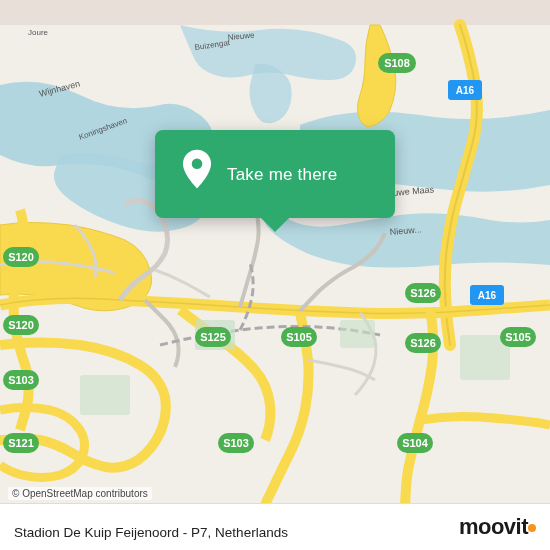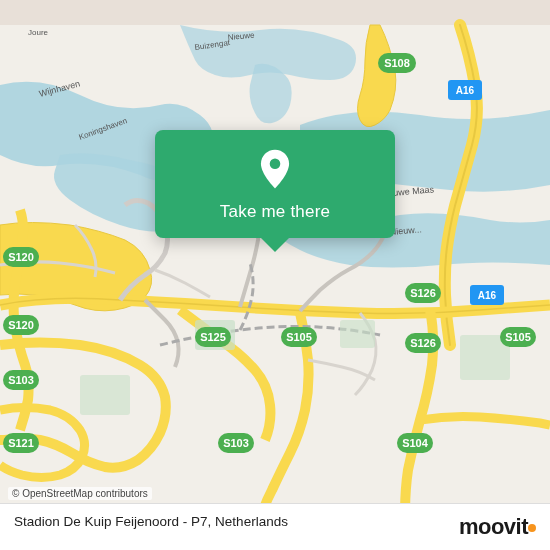--- a/index.html
+++ b/index.html
@@ -29,25 +29,26 @@
     }
 
     #popup-overlay {
       position: absolute;
       top: 130px;
       left: 155px;
       width: 240px;
       background: #2eaa6e;
       border-radius: 8px;
       display: flex;
-      flex-direction: column;
+      flex-direction: row;
       align-items: center;
       padding: 18px 20px 16px;
       box-shadow: 0 4px 16px rgba(0,0,0,0.25);
       z-index: 10;
+      gap: 8px;
     }
 
     #popup-overlay::after {
       content: '';
       position: absolute;
       bottom: -14px;
       left: 50%;
       transform: translateX(-50%);
       border-left: 14px solid transparent;
       border-right: 14px solid transparent;
@@ -72,21 +73,21 @@
 
     #bottom-bar {
       position: absolute;
       bottom: 0;
       left: 0;
       width: 100%;
       background: #fff;
       border-top: 1px solid #ddd;
       padding: 10px 14px 10px 14px;
       display: flex;
-      align-items: flex-start;
+      align-items: flex-end;
       justify-content: space-between;
       z-index: 20;
     }
 
     #location-name {
       font-size: 13.5px;
       color: #222;
       font-weight: 400;
     }
 

